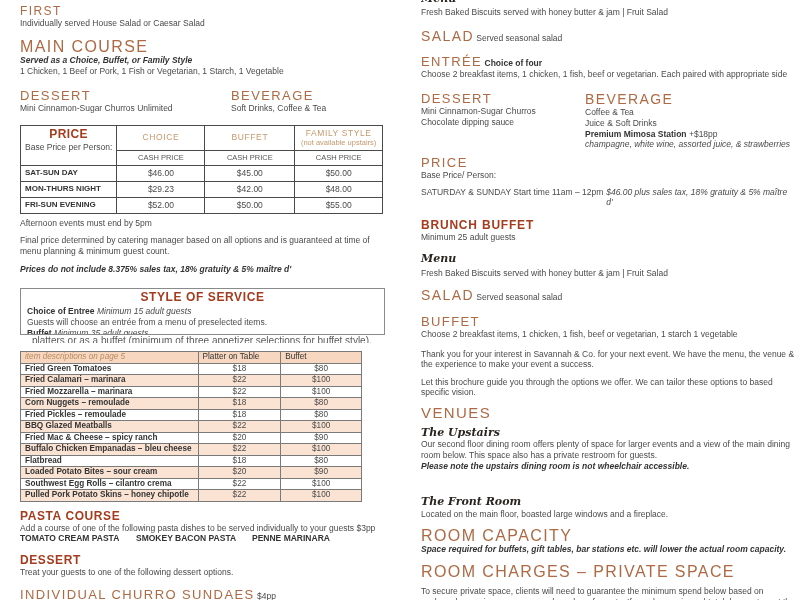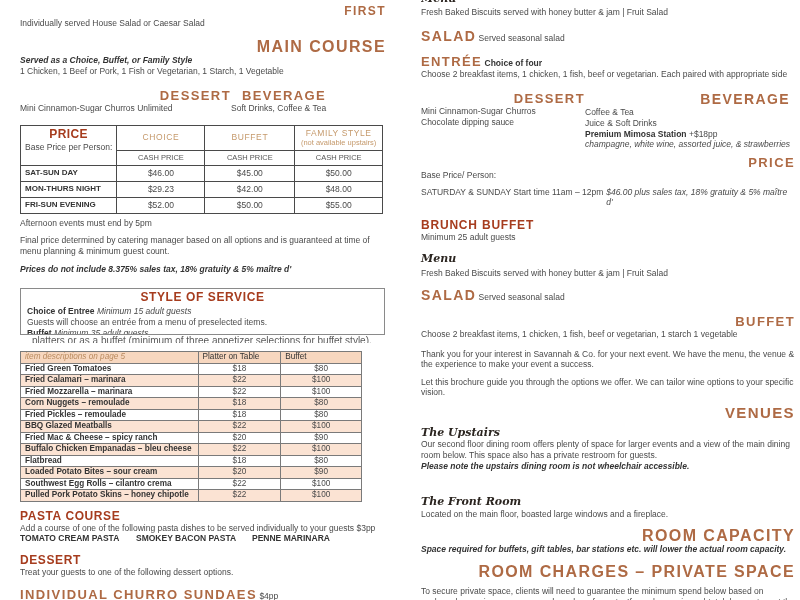--- a/index.html
+++ b/index.html
@@ -2,21 +2,21 @@
 <html><head>
 <meta charset="utf-8">
 <style>
   html,body{margin:0;padding:0;background:#e9e9e9;}
   .page{position:relative;width:800px;height:600px;background:#ffffff;overflow:hidden;
         font-family:"Liberation Sans",sans-serif;color:#4a4a4a;font-size:8.5px;line-height:1.25;}
   .col-left{position:absolute;left:20px;top:0;width:366px;}
   .col-right{position:absolute;left:421px;top:0;width:374px;}
 
   
-  .h-light{color:#ae6a44;font-weight:700;letter-spacing:1.4px;line-height:1.1;text-align:right;}
+  .h-light{color:#ae6a44;font-weight:400;letter-spacing:1.4px;line-height:1.1;}
   .h-brick{color:#a63c1e;font-weight:bold;letter-spacing:.6px;line-height:1.1;}
   .fs11{font-size:13px}.fs12{font-size:12px}.fs13{font-size:13px}.fs14{font-size:14px}
   .fs15{font-size:15px}.fs16{font-size:16px}
   .script{font-family:"DejaVu Serif",serif;font-style:italic;font-weight:bold;color:#2b2520;font-size:11px;letter-spacing:0;}
 
   .b{font-weight:bold;color:#333;}
   .bi{font-weight:bold;font-style:italic;color:#333;}
   .i{font-style:italic;}
 
   
@@ -280,21 +280,21 @@
 
     <div style="margin-top:10px">
       <span class="h-light fs14">SALAD</span>
       <span>Served seasonal salad</span>
     </div>
 
     <div class="h-light fs13" style="margin-top:11px">BUFFET</div>
     <div>Choose 2 breakfast items, 1 chicken, 1 fish, beef or vegetarian, 1 starch 1 vegetable</div>
 
     <p style="margin-top:9px">Thank you for your interest in Savannah &amp; Co. for your next event. We have the menu, the venue &amp; the experience to make your event a success.</p>
-    <p style="margin-top:7px">Let this brochure guide you through the options we offer. We can tailor wine options to your specific vision.</p>
+    <p style="margin-top:7px">Let this brochure guide you through the options we offer. We can tailor these options to based specific vision.</p>
 
     <div class="h-light fs15" style="margin-top:7px">VENUES</div>
 
     <div class="script" style="margin-top:4px">The Upstairs</div>
     <p>Our second floor dining room offers plenty of space for larger events and a view of the main dining room below. This space also has a private restroom for guests.</p>
     <div class="bi">Please note the upstairs dining room is not wheelchair accessible.</div>
 
     <div class="script" style="margin-top:24px">The Front Room</div>
     <div>Located on the main floor, boasted large windows and a fireplace.</div>
 

